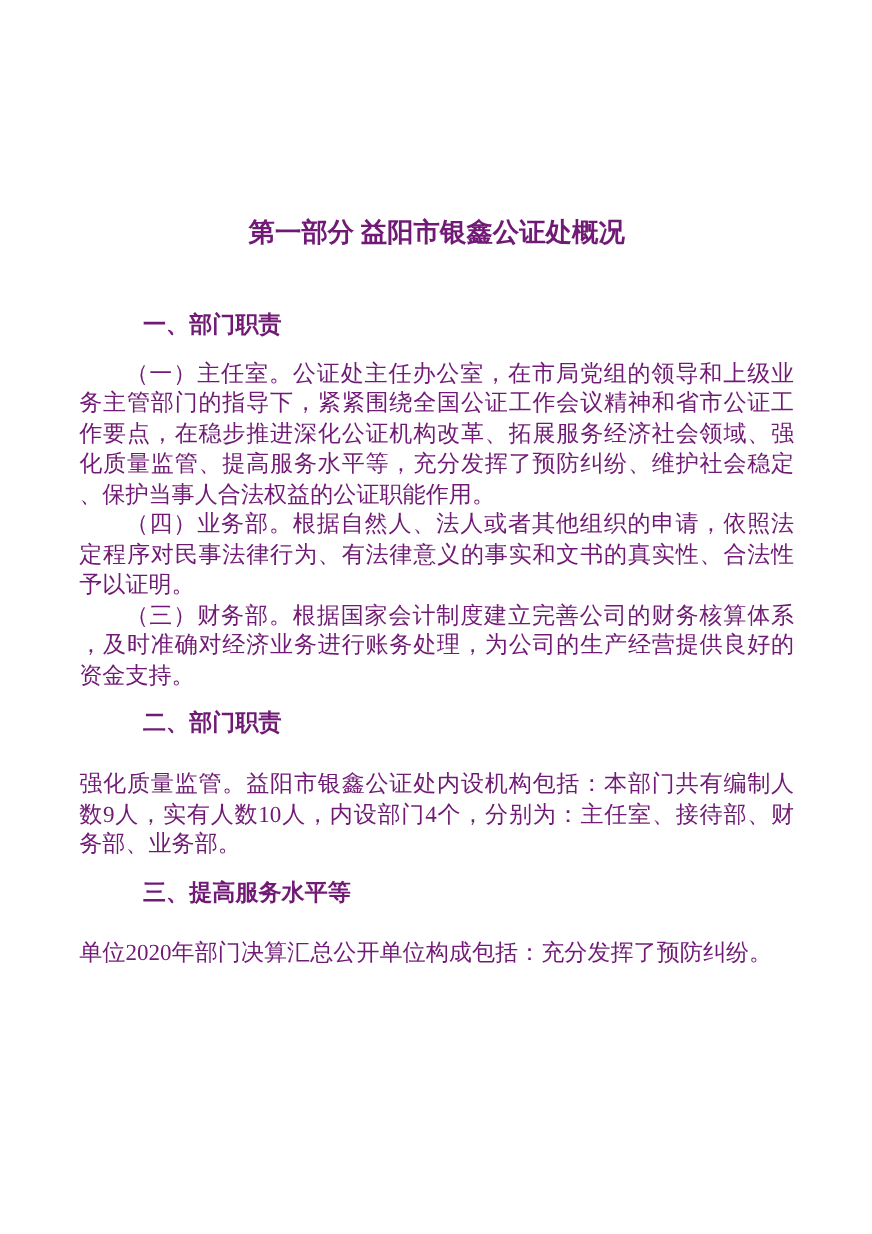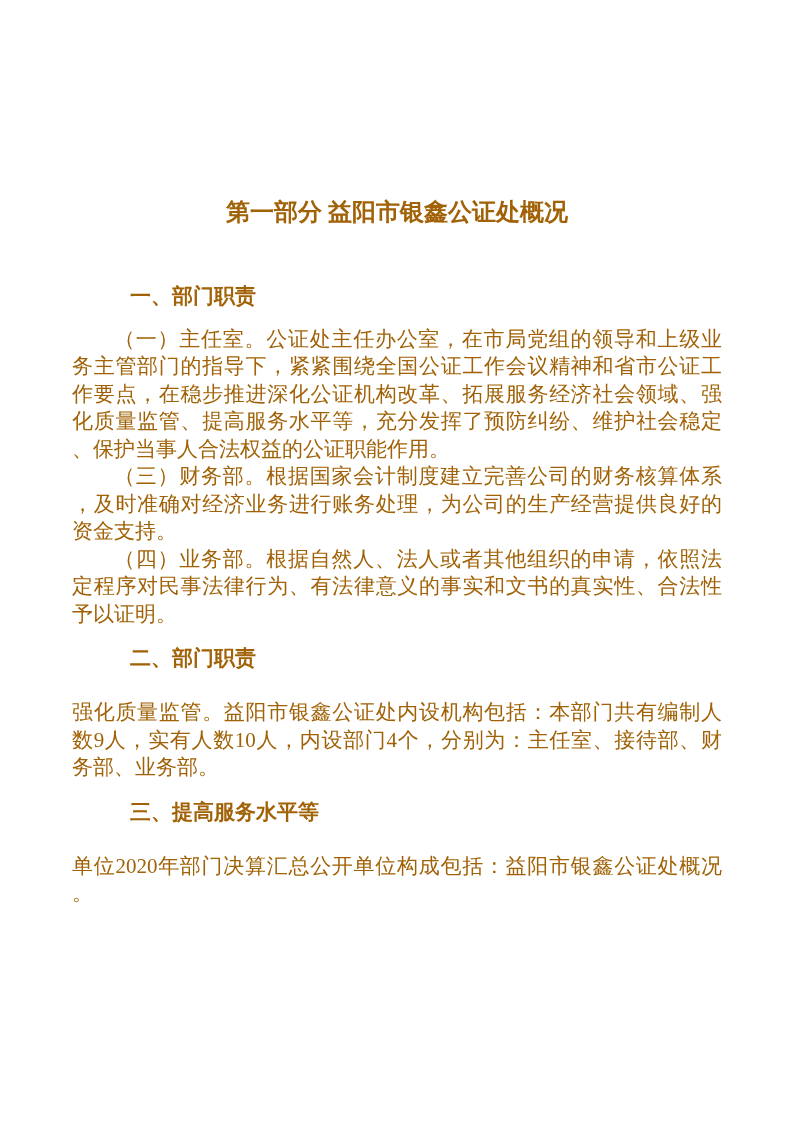--- a/index.html
+++ b/index.html
@@ -6,21 +6,21 @@
     margin: 0;
     padding: 0;
     background: #ffffff;
   }
   .page {
     position: relative;
     box-sizing: border-box;
     width: 793px;
     height: 1122px;
     background: #ffffff;
-    color: #a16207;
+    color: #701a75;
     padding: 198px 71px 0 72px;
     overflow: hidden;
     font-family: "Liberation Serif", "DejaVu Serif", serif;
     font-size: 21px;
     line-height: 27.5px;
   }
   .doc-title {
     margin: 0 0 55px 0;
     font-size: 24px;
     line-height: 29px;
@@ -57,25 +57,25 @@
 
 <div class="page">
 
   <h1 class="doc-title">第一部分 益阳市银鑫公证处概况</h1>
 
   <h2 class="section-heading">一、部门职责</h2>
 
   <p class="para">（一）主任室。公证处主任办公室，在市局党组的领导和上级业务主管部门的指导下，紧紧围绕全国公证工作会议精神和省市公证工作要点，在稳步推进深化公证机构改革、拓展服务经济社会领域、强化质量监管、提高服务水平等，充分发挥了预防纠纷、维护社会稳定、保护当事人合法权益的公证职能作用。</p>
 
 
+  <p class="para">（四）业务部。根据自然人、法人或者其他组织的申请，依照法定程序对民事法律行为、有法律意义的事实和文书的真实性、合法性予以证明。</p>
+
   <p class="para">（三）财务部。根据国家会计制度建立完善公司的财务核算体系，及时准确对经济业务进行账务处理，为公司的生产经营提供良好的资金支持。</p>
-
-  <p class="para">（四）业务部。根据自然人、法人或者其他组织的申请，依照法定程序对民事法律行为、有法律意义的事实和文书的真实性、合法性予以证明。</p>
 
   <h2 class="section-heading">二、部门职责</h2>
 
   <p class="para-flush">强化质量监管。益阳市银鑫公证处内设机构包括：本部门共有编制人数9人，实有人数10人，内设部门4个，分别为：主任室、接待部、财务部、业务部。</p>
 
   <h2 class="section-heading">三、提高服务水平等</h2>
 
-  <p class="para-flush">单位2020年部门决算汇总公开单位构成包括：益阳市银鑫公证处概况。</p>
+  <p class="para-flush">单位2020年部门决算汇总公开单位构成包括：充分发挥了预防纠纷。</p>
 
 </div>
 
 </body></html>

